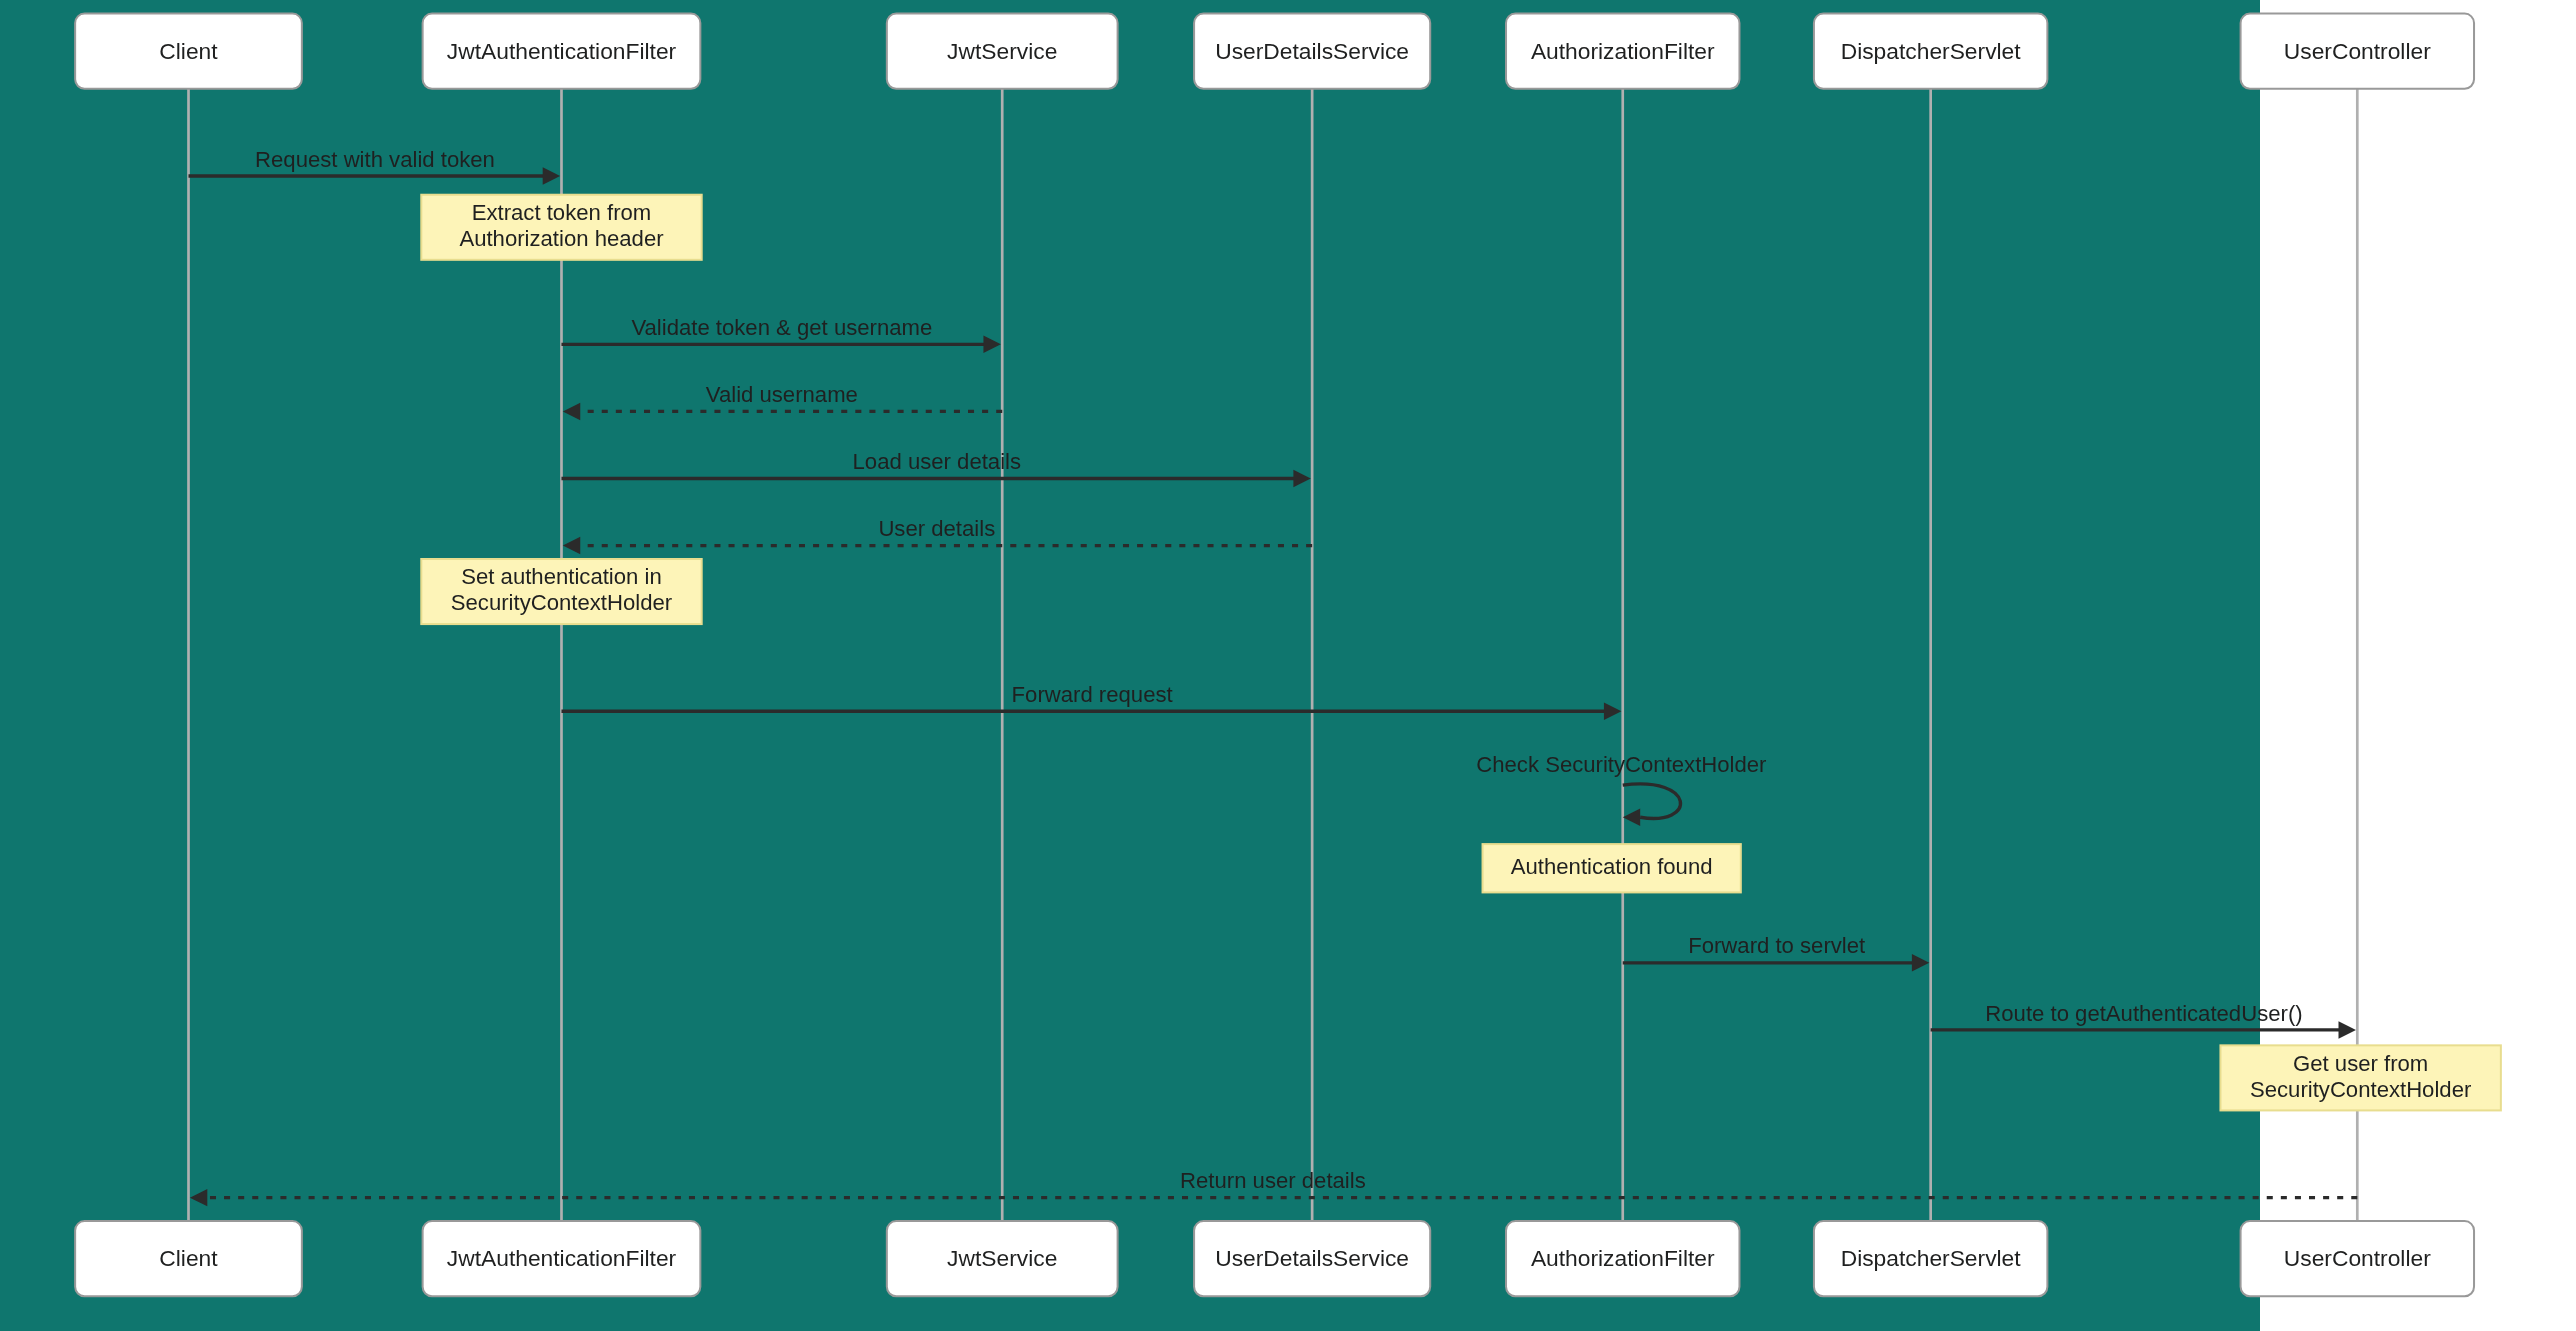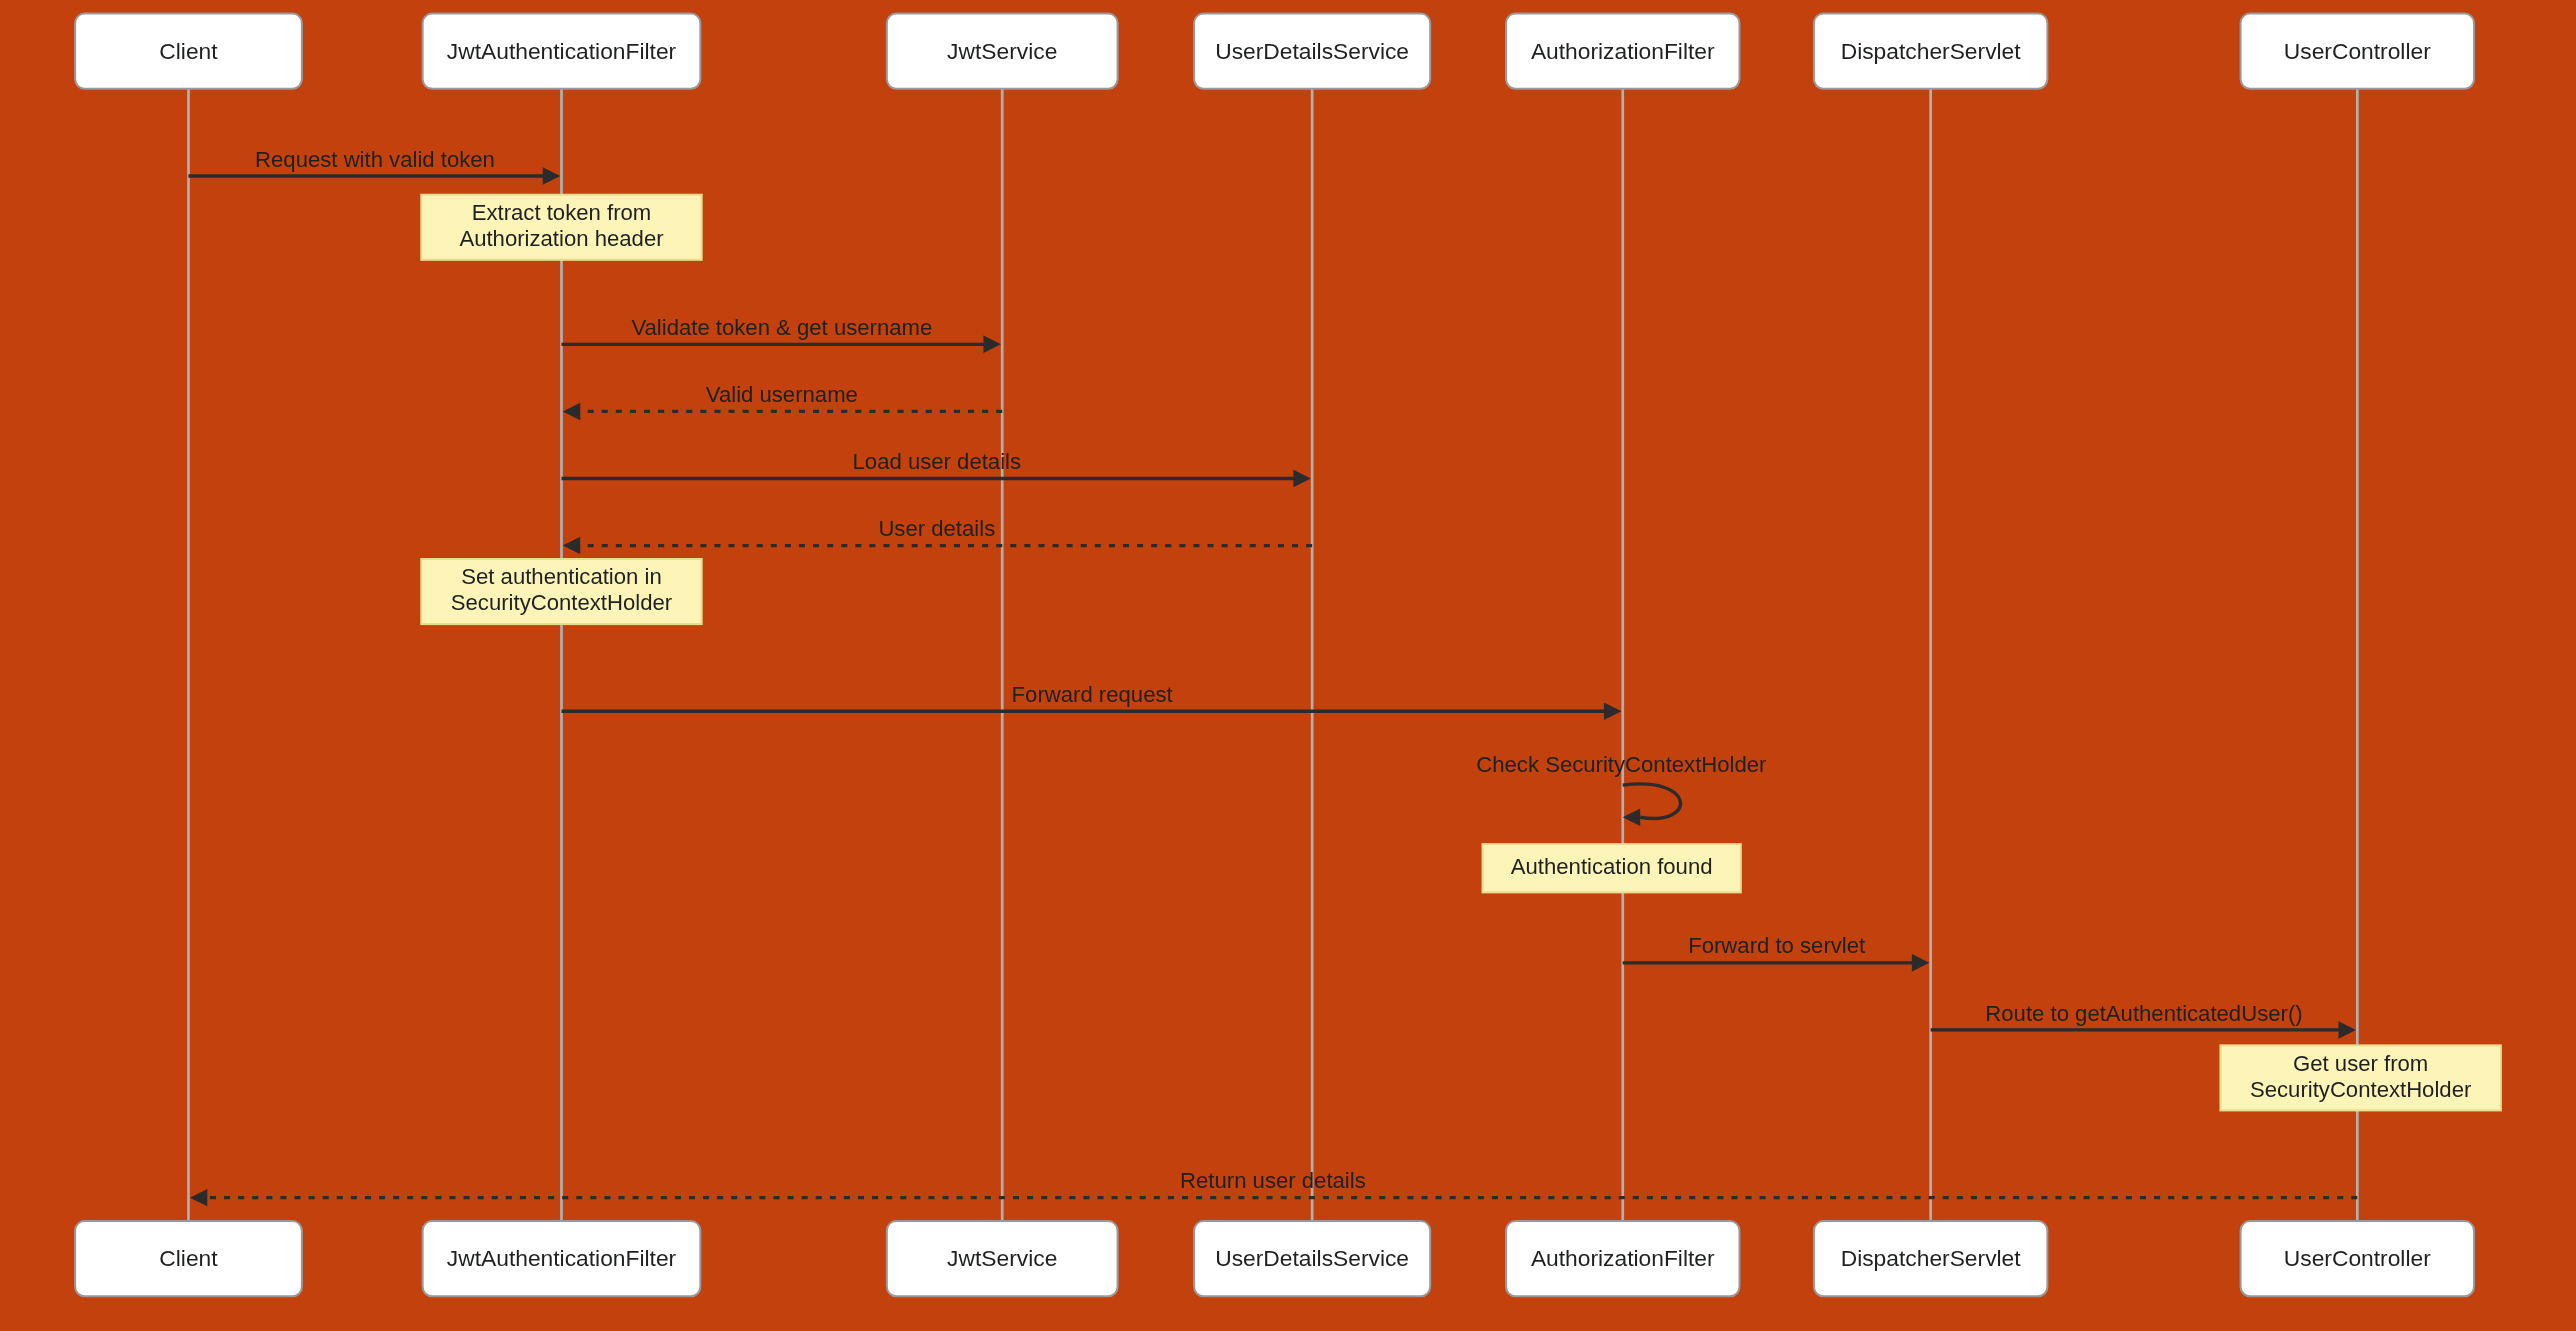--- a/index.html
+++ b/index.html
@@ -9,23 +9,23 @@
     background: #ffffff;
   }
   body {
     font-family: "Liberation Sans", sans-serif;
     width: 2576px;
     height: 1332px;
     overflow: hidden;
   }
   #diagram-root {
     position: relative;
-    width: 2576px;
+    width: 2260px;
     height: 1332px;
-    background: #c2410c;
+    background: #0f766e;
   }
   svg.diagram-canvas {
     position: absolute;
     top: 0;
     left: 0;
     width: 2576px;
     height: 1332px;
   }
   
   .participant-box {

